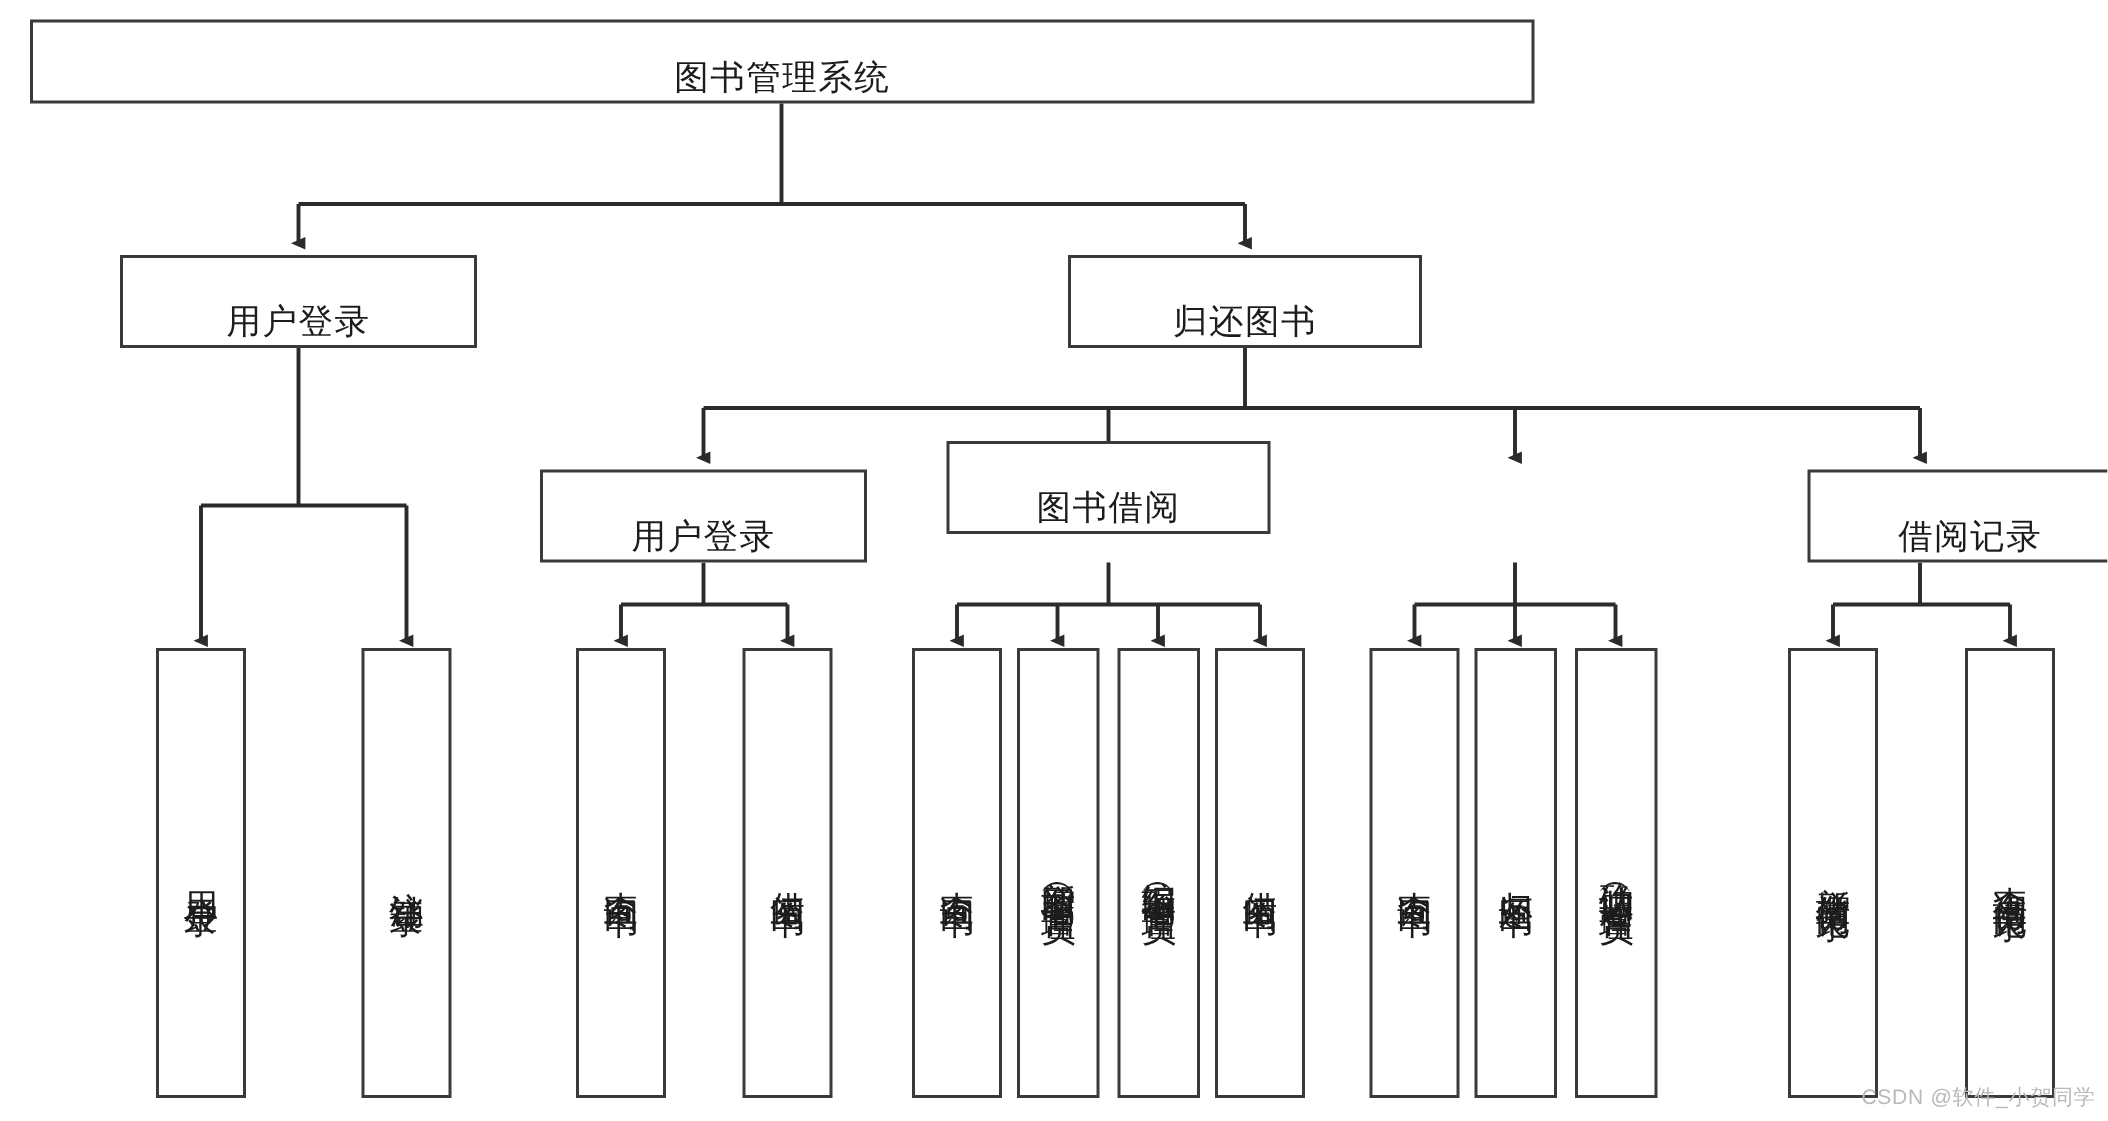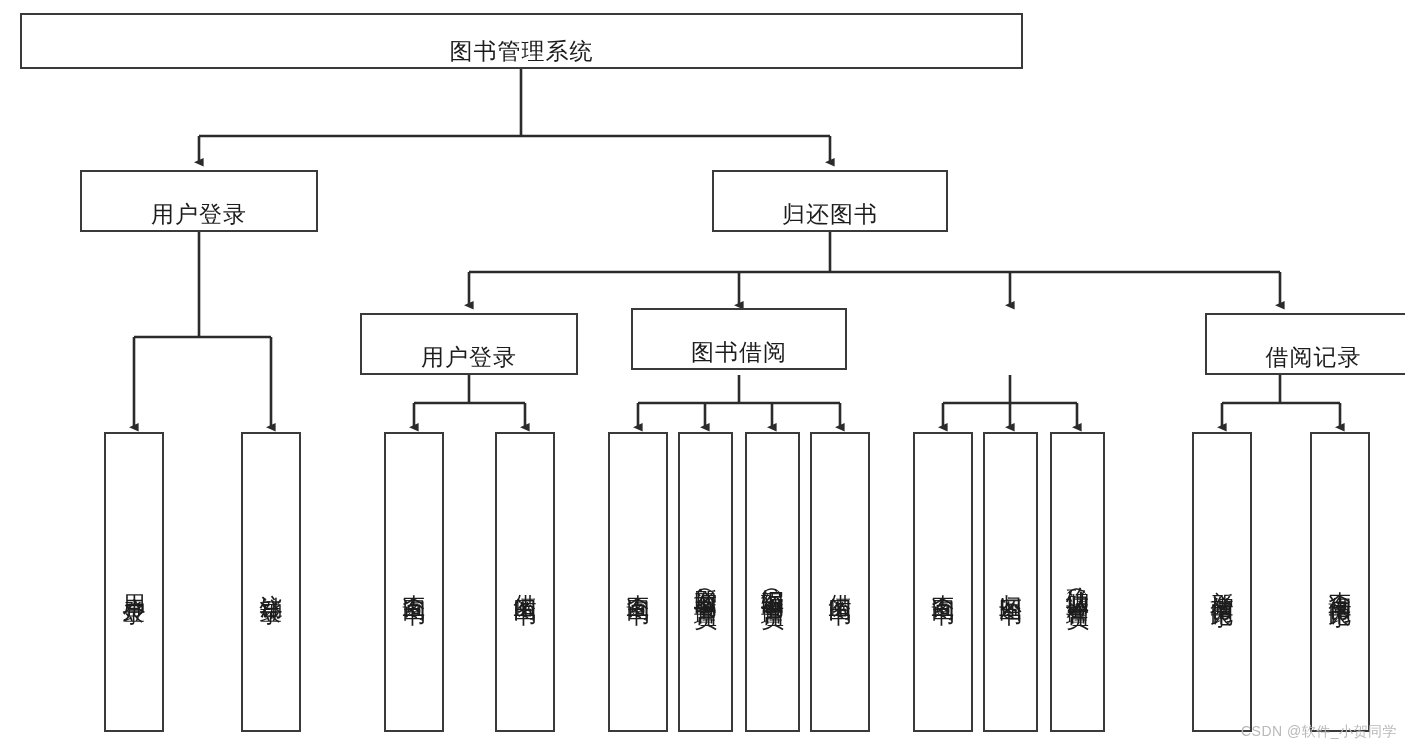--- a/index.html
+++ b/index.html
@@ -129,21 +129,21 @@
   <div class="node horiz" style="left:80px; top:170px; width:238px; height:62px;">
     <span>用户登录</span>
   </div>
   <div class="node horiz" style="left:712px; top:170px; width:236px; height:62px;">
     <span>归还图书</span>
   </div>
 
   <div class="node horiz" style="left:360px; top:313px; width:218px; height:62px;">
     <span>用户登录</span>
   </div>
-  <div class="node horiz" style="left:631px; top:308px; width:216px; height:62px;">
+  <div class="node horiz" style="left:631px; top:294px; width:216px; height:62px;">
     <span>图书借阅</span>
   </div>
   <div class="node horiz" style="left:1171px; top:313px; width:217px; height:62px;margin-left:34px;">
     <span>借阅记录</span>
   </div>
 
   <div class="node vert" style="left:104px; top:432px; width:60px; height:300px;">
     <span class="vtext">用户登录</span>
   </div>
   <div class="node vert" style="left:241px; top:432px; width:60px; height:300px;">

